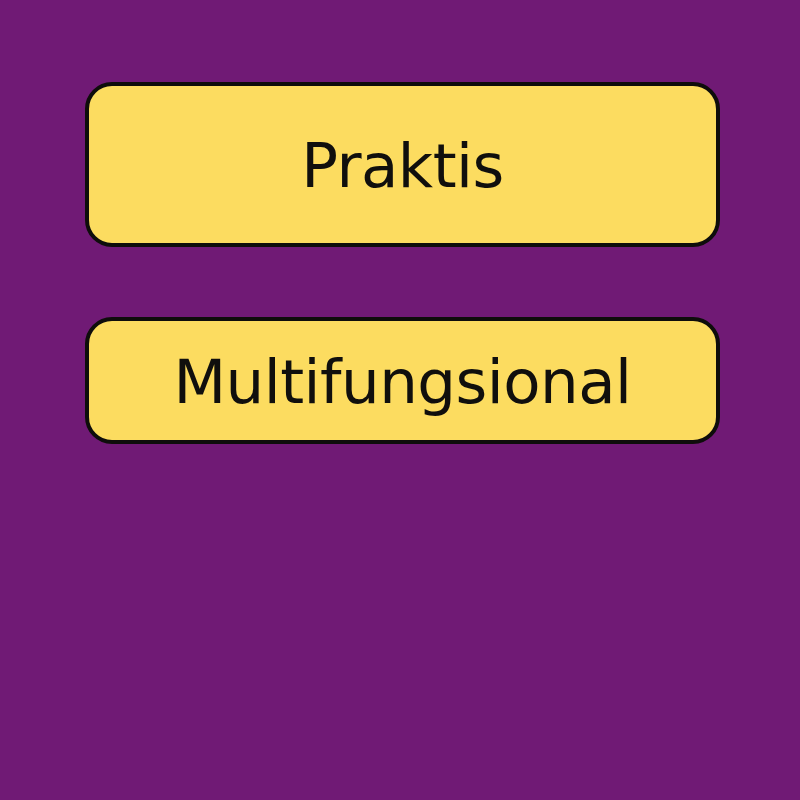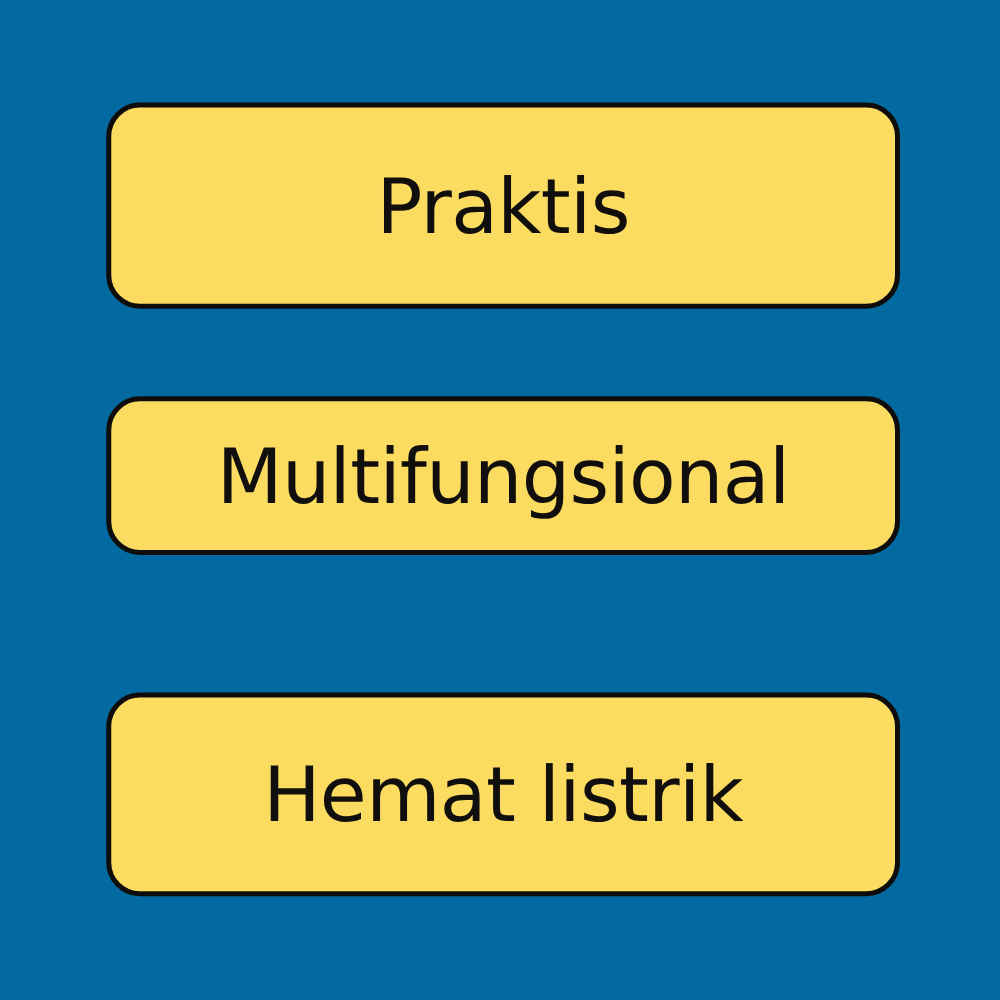--- a/index.html
+++ b/index.html
@@ -13,21 +13,21 @@
     height: 800px;
     background: #FFFFFF;
     font-family: "DejaVu Sans", sans-serif;
     overflow: hidden;
   }
 
   .canvas {
     position: relative;
     width: 800px;
     height: 800px;
-    background: #0369a1;
+    background: #701a75;
   }
 
   .badge-stack {
     position: absolute;
     left: 0;
     top: 0;
     width: 800px;
     height: 800px;
   }
 
@@ -71,19 +71,16 @@
   <div class="badge-stack">
 
     <div class="badge badge-1">
       <span class="badge-label">Praktis</span>
     </div>
 
     <div class="badge badge-2">
       <span class="badge-label">Multifungsional</span>
     </div>
 
-    <div class="badge badge-3">
-      <span class="badge-label">Hemat listrik</span>
-    </div>
 
   </div>
 
 </div>
 
 </body></html>

